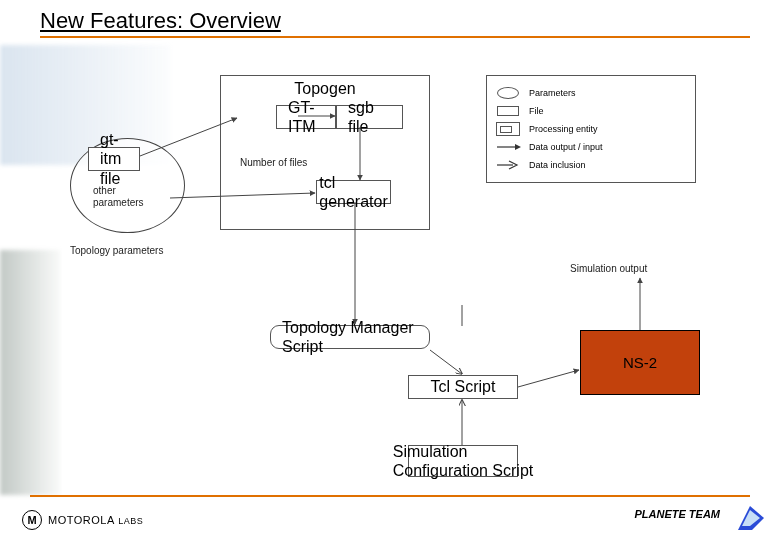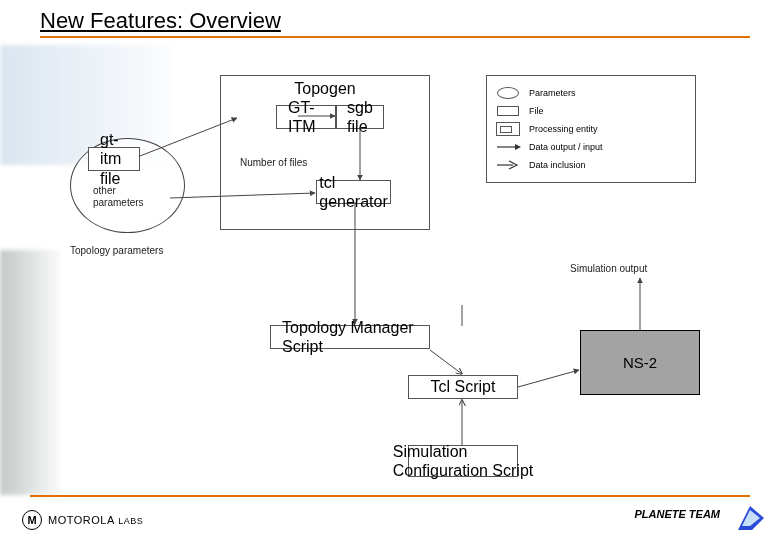--- a/index.html
+++ b/index.html
@@ -13,21 +13,21 @@
   .label { position: absolute; font-size: 10px; color: #222; line-height: 1.2; }
   .big-ellipse { border: 1px solid #444; border-radius: 50%; }
   .legend { position: absolute; border: 1px solid #555; background: #fff; padding: 6px 8px; font-size: 9px; }
   .legend-row { display: flex; align-items: center; gap: 8px; margin: 4px 0; }
   .legend-sym { width: 26px; height: 14px; display: flex; align-items: center; justify-content: center; }
   .legend-ellipse { width: 22px; height: 12px; border: 1px solid #555; border-radius: 50%; }
   .legend-rect { width: 22px; height: 10px; border: 1px solid #555; }
   .legend-outer { width: 24px; height: 14px; border: 1px solid #555; position: relative; }
   .legend-outer .inner { position: absolute; left: 3px; top: 3px; width: 12px; height: 7px; border: 1px solid #555; }
   .legend-arrow svg, .legend-incl svg { width: 26px; height: 14px; }
-  .ns2 { position: absolute; border: 1.5px solid #000; font-size: 15px; display: flex; align-items: center; justify-content: center; background: #a3a3a3; }
+  .ns2 { position: absolute; border: 1.5px solid #000; font-size: 15px; display: flex; align-items: center; justify-content: center; background: #c2410c; }
   .bottom-line { position: absolute; bottom: 43px; left: 30px; right: 30px; height: 2px; background: #e07000; }
   .footer { position: absolute; bottom: 12px; left: 0; right: 0; height: 28px; display: flex; align-items: center; }
   .footer-text { position: absolute; left: 240px; font-size: 11px; font-weight: bold; color: #000; }
   .footer-text .pn { font-size: 13px; }
   .planete { position: absolute; right: 60px; font-size: 11px; font-style: italic; font-weight: bold; color: #000; }
   .motologo { position: absolute; left: 22px; bottom: 10px; display: flex; align-items: center; gap: 6px; }
   .motologo .m-icon { width: 20px; height: 20px; border: 1.4px solid #000; border-radius: 50%; display: flex; align-items: center; justify-content: center; font-size: 11px; font-weight: bold; }
   .motologo .m-text { font-size: 11px; letter-spacing: 0.5px; font-weight: bold; }
   .pl-logo { position: absolute; right: 14px; bottom: 8px; width: 30px; height: 30px; }
   svg.lines { position: absolute; top: 0; left: 0; width: 780px; height: 540px; pointer-events: none; z-index: 1; }
@@ -50,21 +50,21 @@
   <div class="label" style="left:93px; top:140px; white-space:pre;">other
 parameters</div>
   <div class="label" style="left:70px; top:200px;">Topology parameters</div>
 
   <div class="box" style="left:220px; top:30px; width:210px; height:155px; align-items:flex-start; justify-content:center; padding-top:3px;">
     <span>Topogen</span>
   </div>
   <div class="box" style="left:238px; top:60px; width:60px; height:22px;margin-left:38px;">
     <span>GT-ITM</span>
   </div>
-  <div class="box" style="left:336px; top:60px; width:48px; height:22px;">
+  <div class="box" style="left:336px; top:60px; width:67px; height:22px;">
     <span>sgb file</span>
   </div>
   <div class="label" style="left:240px; top:112px;">Number of files</div>
   <div class="box" style="left:316px; top:135px; width:75px; height:22px;">
     <span>tcl generator</span>
   </div>
 
   <div class="legend" style="left:486px; top:30px; width:210px;">
     <div class="legend-row">
       <div class="legend-sym">
@@ -99,21 +99,21 @@
       <div class="legend-sym legend-incl">
         <svg viewBox="0 0 26 14">
             <line x1="2" y1="7" x2="18" y2="7" stroke="#333" stroke-width="1.2"></line>
             <polyline points="14,3 22,7 14,11" fill="none" stroke="#333" stroke-width="1.2"></polyline>
           </svg>
       </div>
       <span>Data inclusion</span>
     </div>
   </div>
 
-  <div class="box" style="left:270px; top:280px; width:160px; height:16px;">
+  <div class="box" style="left:270px; top:280px; width:160px; height:16px;border-radius:9px;">
     <span>Topology Manager Script</span>
   </div>
   <div class="box" style="left:408px; top:330px; width:110px; height:24px;">
     <span>Tcl Script</span>
   </div>
   <div class="box" style="left:408px; top:400px; width:110px; height:32px; white-space:pre;">
     <span>Simulation
 Configuration Script</span>
   </div>
 

